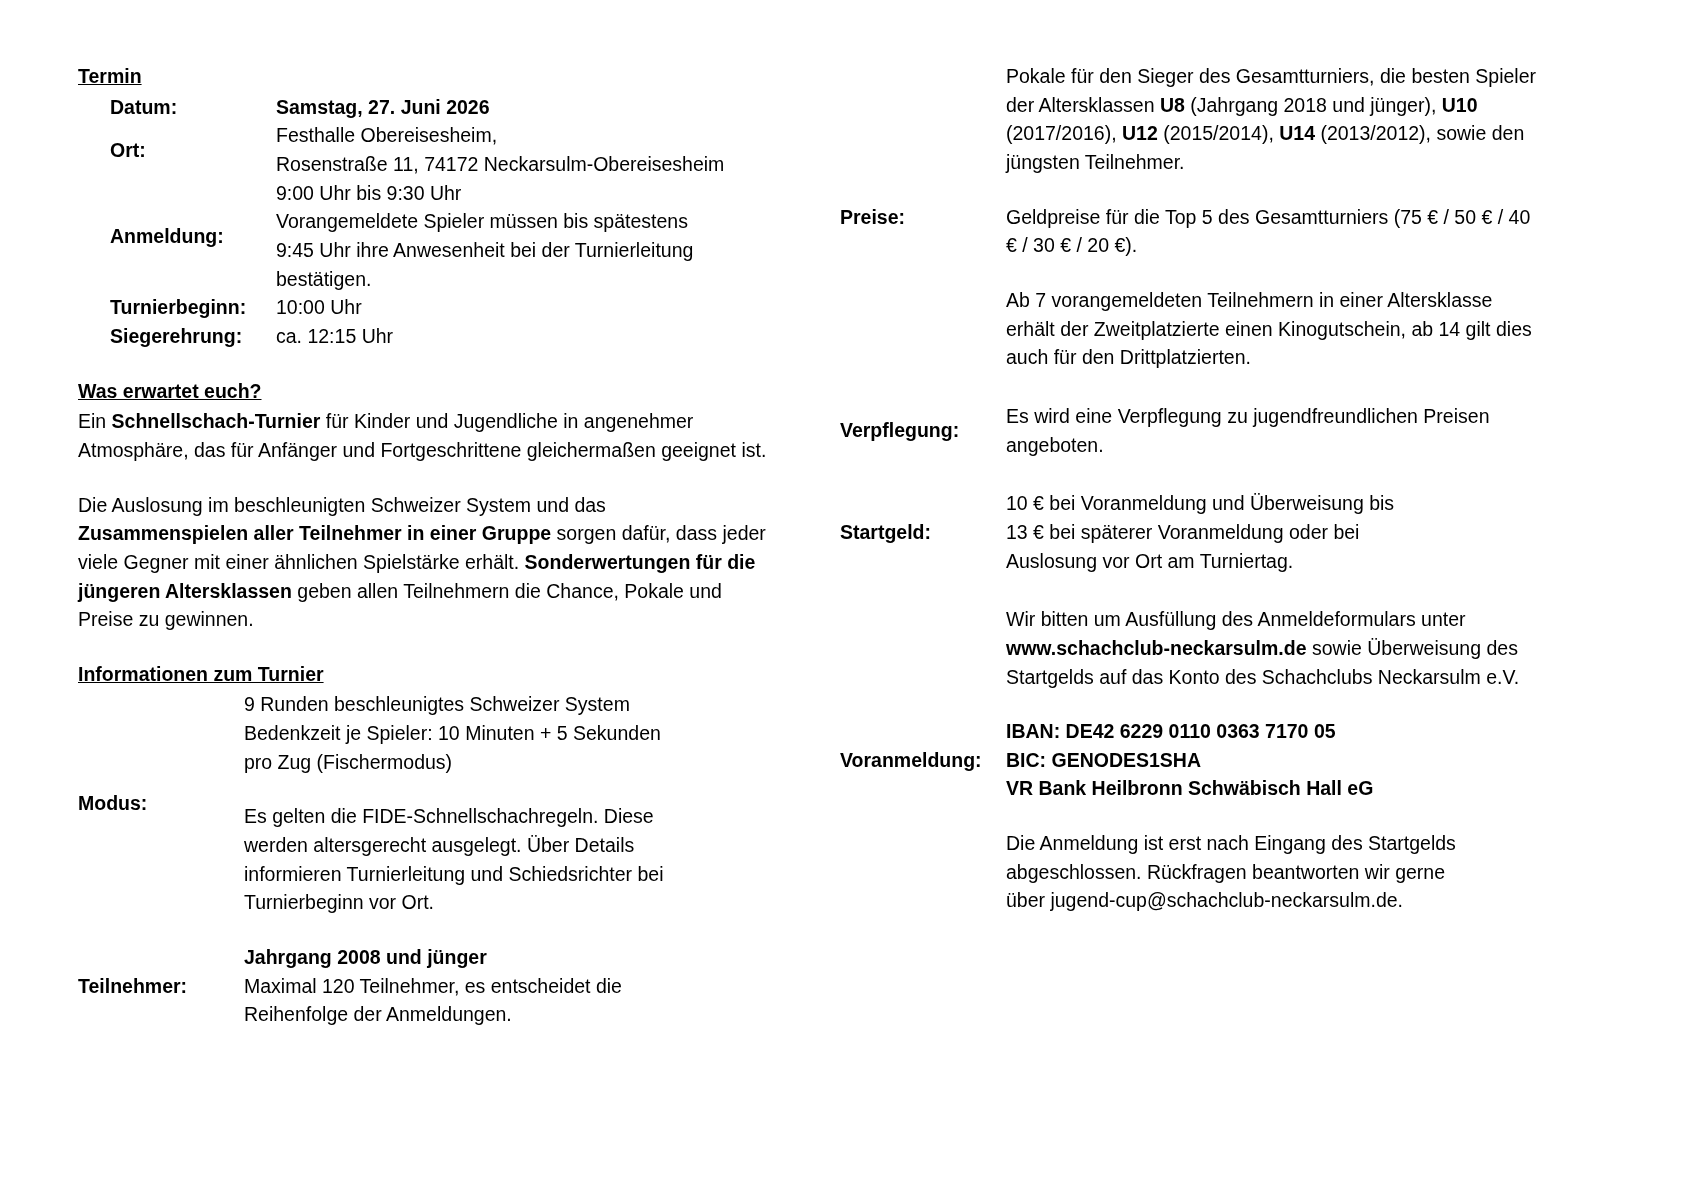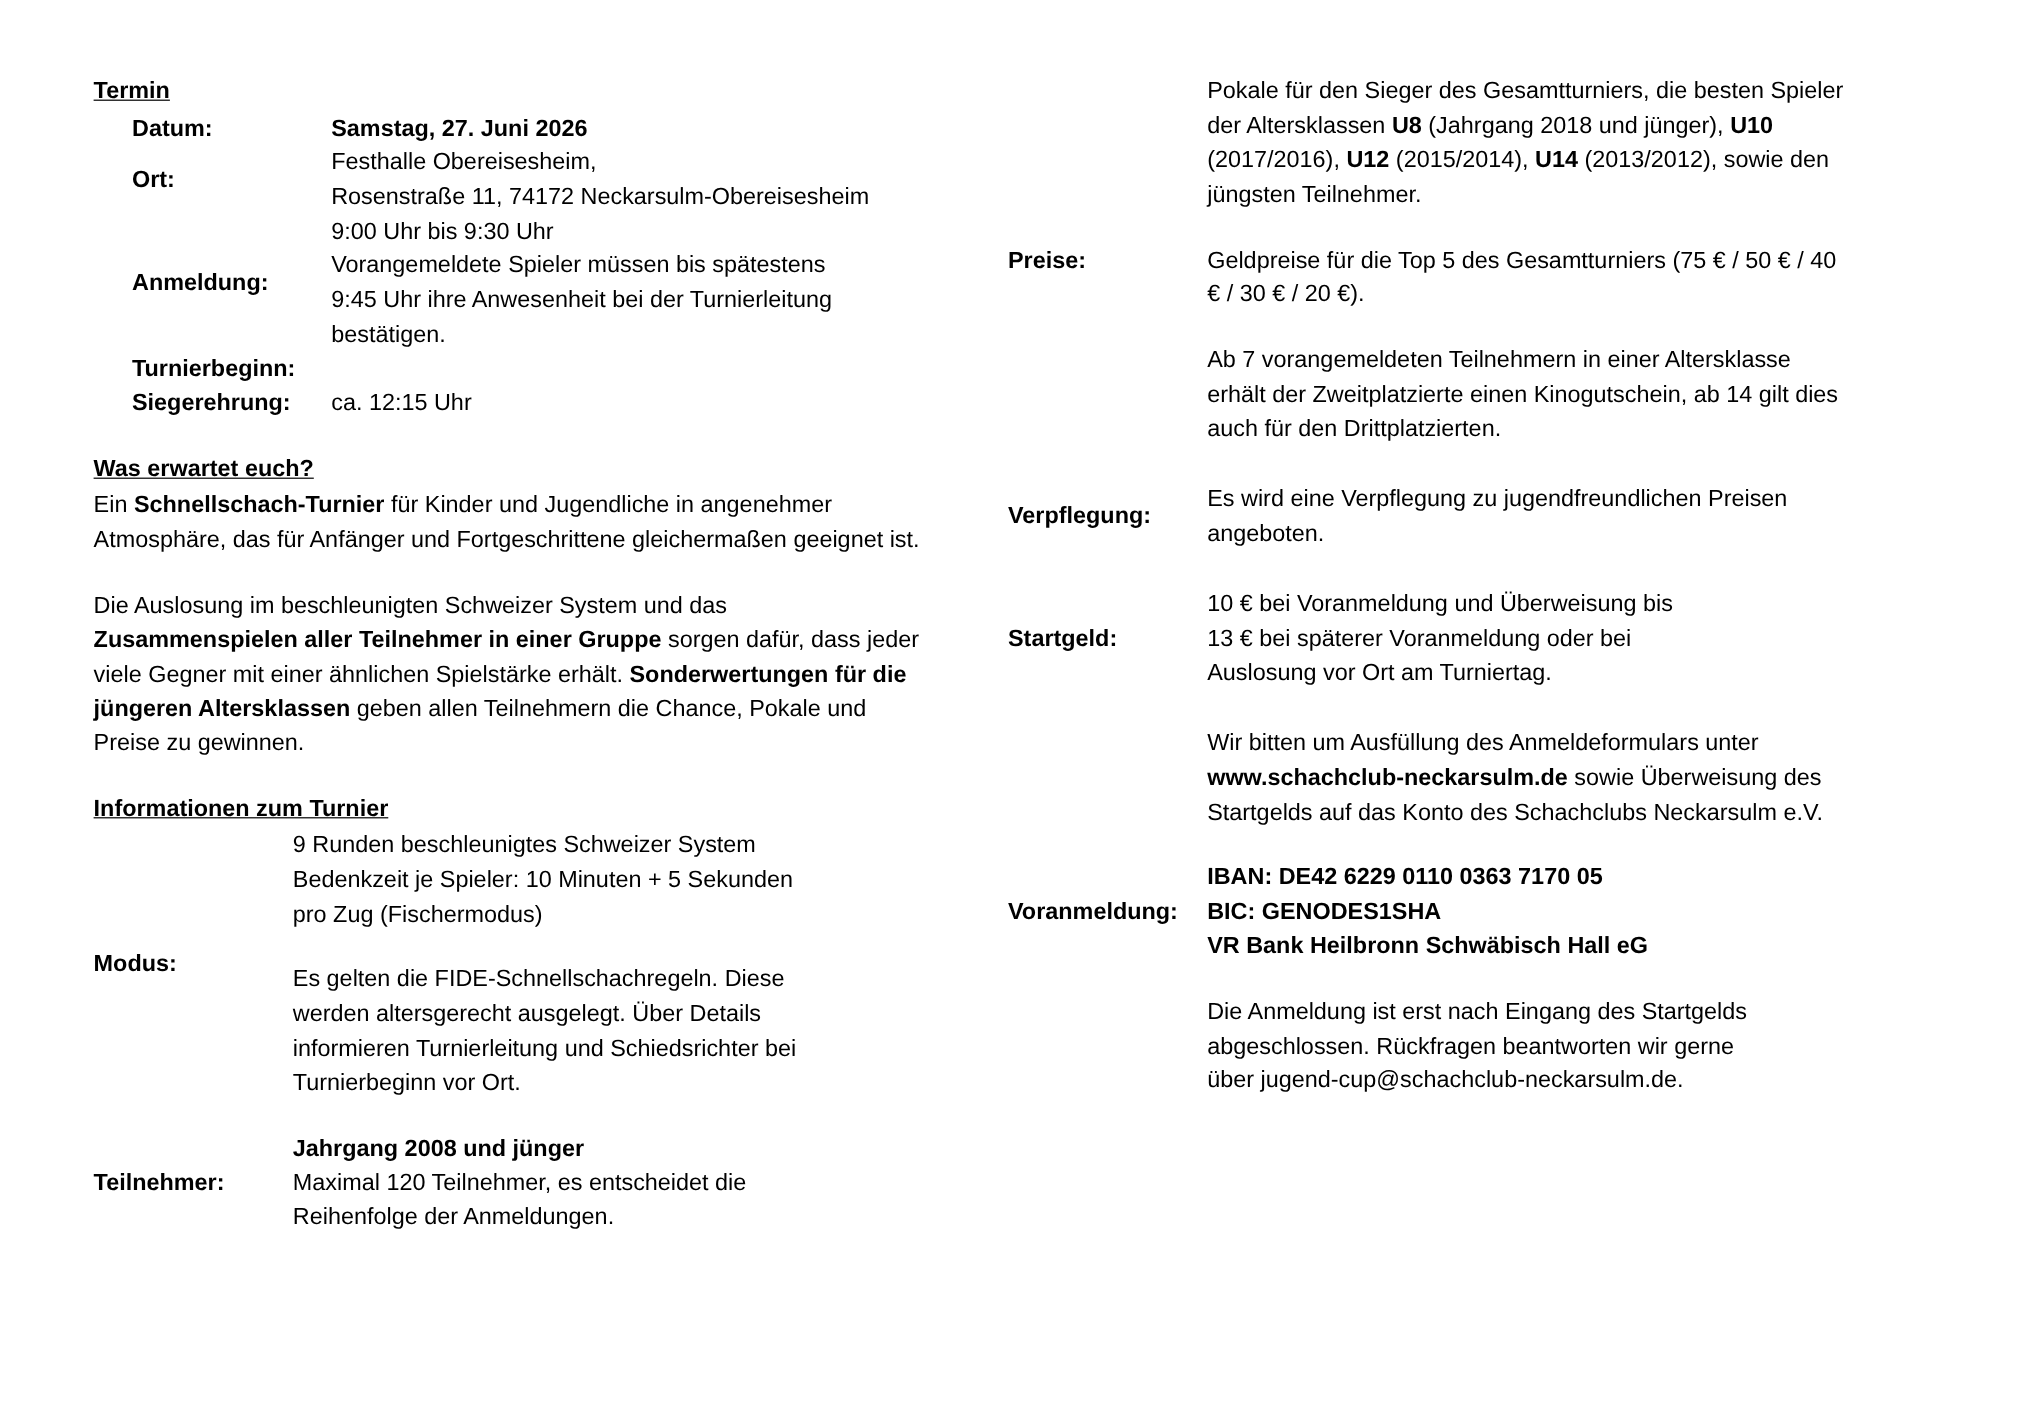--- a/index.html
+++ b/index.html
@@ -96,20 +96,21 @@
         <div class="value">
           <div>9:00 Uhr bis 9:30 Uhr</div>
           <div>Vorangemeldete Spieler müssen bis spätestens</div>
           <div>9:45 Uhr ihre Anwesenheit bei der Turnierleitung</div>
           <div>bestätigen.</div>
         </div>
       </div>
 
       <div class="row">
         <div class="label label-w1">Turnierbeginn:</div>
+        <div class="value">10:00 Uhr</div>
       </div>
 
       <div class="row">
         <div class="label label-w1">Siegerehrung:</div>
         <div class="value">ca. 12:15 Uhr</div>
       </div>
 
       <div class="gap-md"></div>
 
       <div class="section-heading">Was erwartet euch?</div>

